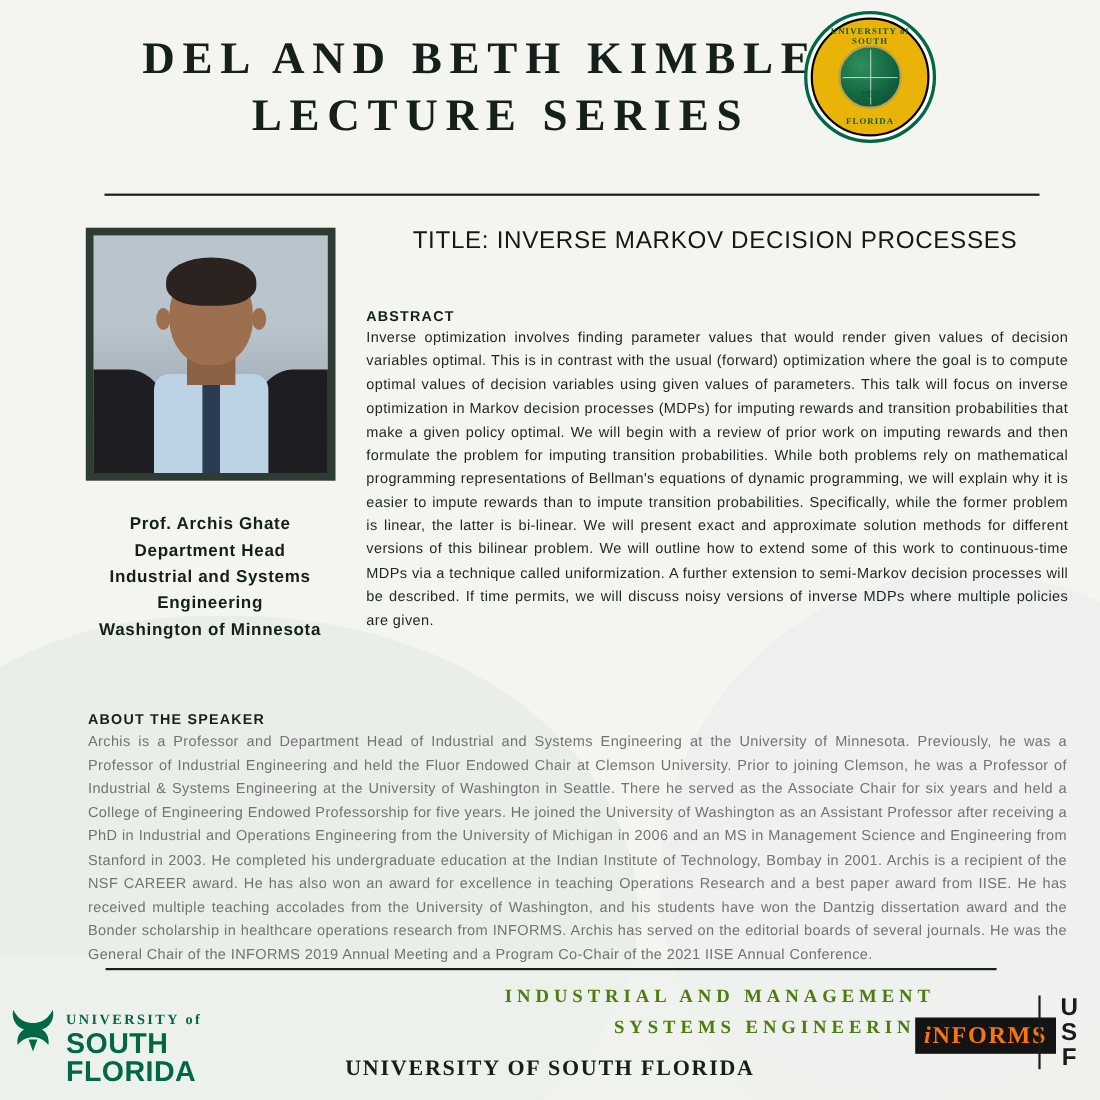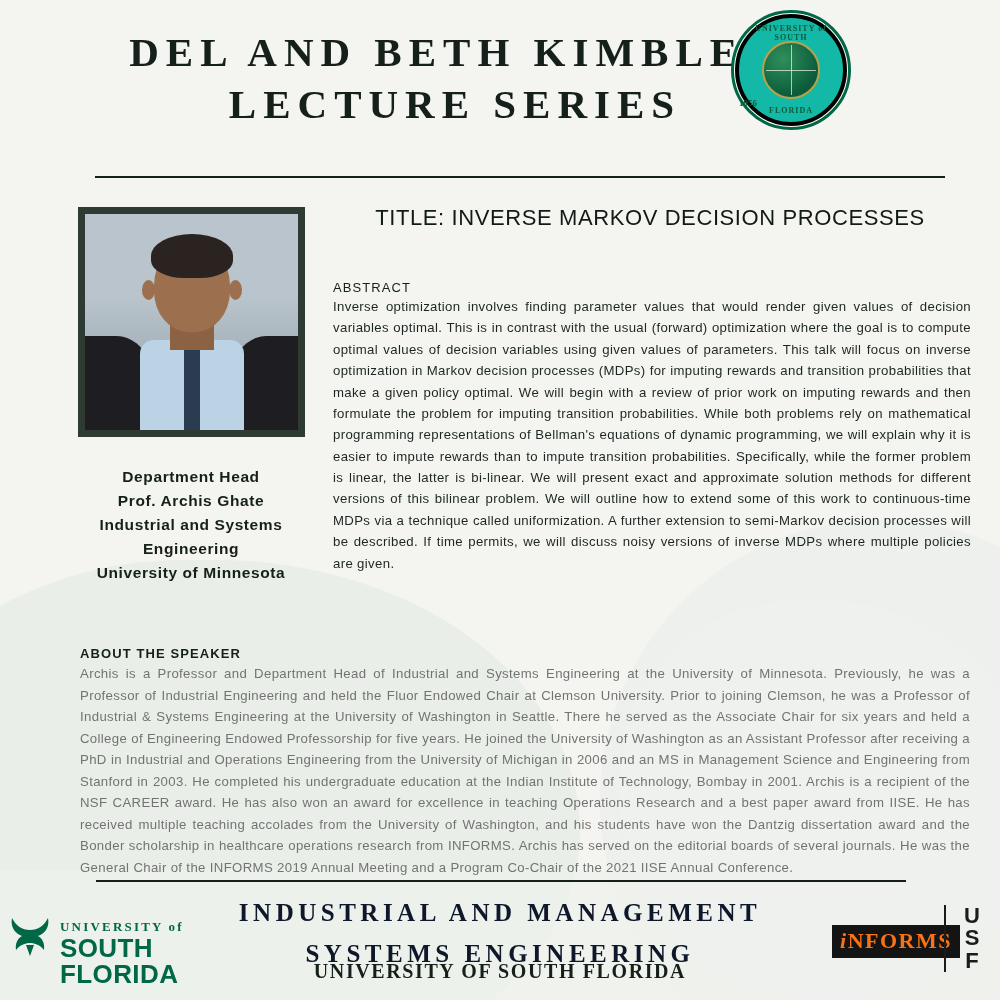--- a/index.html
+++ b/index.html
@@ -121,22 +121,22 @@
     box-sizing: border-box;
     display: flex;
     align-items: center;
     justify-content: center;
   }
   .seal-inner {
     position: relative;
     width: 104px;
     height: 104px;
     border-radius: 50%;
-    border: 4px solid #000000;
-    background: #14b8a6;
+    border: 2px solid #000000;
+    background: #eab308;
     display: flex;
     align-items: center;
     justify-content: center;
   }
   .seal-globe {
     width: 54px;
     height: 54px;
     border-radius: 50%;
     background: radial-gradient(circle at 35% 30%, #2f8f5b, #0c5c3b 70%);
     border: 2px solid #b9a24a;
@@ -167,23 +167,23 @@
     font-family: "Liberation Serif", serif;
     font-size: 8px;
     letter-spacing: 1px;
     color: #0c5c3b;
     font-weight: bold;
   }
   .seal-text-top { top: 6px; }
   .seal-text-bottom { bottom: 7px; }
   .seal-year {
     position: absolute;
-    bottom: 14px;
+    bottom: 32px;
     width: 100%;
-    text-align: left;
+    text-align: center;
     font-family: "Liberation Serif", serif;
     font-size: 9px;
     color: #0c5c3b;
     font-weight: bold;
   }
 
   
   .photo-frame {
     position: absolute;
     left: 78px;
@@ -292,21 +292,21 @@
     font-weight: normal;
     font-size: 22px;
     letter-spacing: 0.6px;
     line-height: 1.4;
     color: #121a16;
   }
   .abstract-label {
     position: absolute;
     left: 333px;
     top: 280px;
-    font-weight: normal;
+    font-weight: bold;
     font-size: 13px;
     letter-spacing: 1.1px;
     color: #15201a;
   }
   .abstract-body {
     position: absolute;
     left: 333px;
     top: 296px;
     width: 638px;
     font-size: 13.2px;
@@ -345,27 +345,27 @@
     top: 880px;
     width: 810px;
     height: 2px;
     background: #16201a;
   }
   .footer-text {
     position: absolute;
     left: 150px;
     top: 892px;
     width: 700px;
-    text-align: center;
-    font-family: "Liberation Serif", serif;
-    font-weight: bold;
-    font-size: 25px;
+    text-align: right;
+    font-family: "Liberation Serif", serif;
+    font-weight: bold;
+    font-size: 17px;
     letter-spacing: 4.5px;
     line-height: 1.65;
-    color: #0f172a;
+    color: #4d7c0f;
   }
   .footer-sub {
     position: absolute;
     left: 150px;
     top: 960px;
     width: 700px;
     text-align: center;
     font-family: "Liberation Serif", serif;
     font-weight: bold;
     font-size: 20px;
@@ -482,25 +482,25 @@
       <div class="ph-tie"></div>
       <div class="ph-neck"></div>
       <div class="ph-ear-l"></div>
       <div class="ph-ear-r"></div>
       <div class="ph-head"></div>
       <div class="ph-hair"></div>
     </div>
   </div>
 
   <div class="speaker-block">
+    <div>Prof. Archis Ghate</div>
     <div>Department Head</div>
-    <div>Prof. Archis Ghate</div>
     <div>Industrial and Systems</div>
     <div>Engineering</div>
-    <div>University of Minnesota</div>
+    <div>Washington of Minnesota</div>
   </div>
 
   <div class="talk-title">TITLE: INVERSE MARKOV DECISION PROCESSES</div>
   <div class="abstract-label">ABSTRACT</div>
   <div class="abstract-body">Inverse optimization involves finding parameter values that would render given values of decision variables optimal. This is in contrast with the usual (forward) optimization where the goal is to compute optimal values of decision variables using given values of parameters. This talk will focus on inverse optimization in Markov decision processes (MDPs) for imputing rewards and transition probabilities that make a given policy optimal. We will begin with a review of prior work on imputing rewards and then formulate the problem for imputing transition probabilities. While both problems rely on mathematical programming representations of Bellman's equations of dynamic programming, we will explain why it is easier to impute rewards than to impute transition probabilities. Specifically, while the former problem is linear, the latter is bi-linear. We will present exact and approximate solution methods for different versions of this bilinear problem. We will outline how to extend some of this work to continuous-time MDPs via a technique called uniformization. A further extension to semi-Markov decision processes will be described. If time permits, we will discuss noisy versions of inverse MDPs where multiple policies are given.</div>
 
   <div class="about-label">ABOUT THE SPEAKER</div>
   <div class="about-body">Archis is a Professor and Department Head of Industrial and Systems Engineering at the University of Minnesota. Previously, he was a Professor of Industrial Engineering and held the Fluor Endowed Chair at Clemson University. Prior to joining Clemson, he was a Professor of Industrial &amp; Systems Engineering at the University of Washington in Seattle. There he served as the Associate Chair for six years and held a College of Engineering Endowed Professorship for five years. He joined the University of Washington as an Assistant Professor after receiving a PhD in Industrial and Operations Engineering from the University of Michigan in 2006 and an MS in Management Science and Engineering from Stanford in 2003. He completed his undergraduate education at the Indian Institute of Technology, Bombay in 2001. Archis is a recipient of the NSF CAREER award. He has also won an award for excellence in teaching Operations Research and a best paper award from IISE. He has received multiple teaching accolades from the University of Washington, and his students have won the Dantzig dissertation award and the Bonder scholarship in healthcare operations research from INFORMS. Archis has served on the editorial boards of several journals. He was the General Chair of the INFORMS 2019 Annual Meeting and a Program Co-Chair of the 2021 IISE Annual Conference.</div>
 
   <div class="footer-rule"></div>

